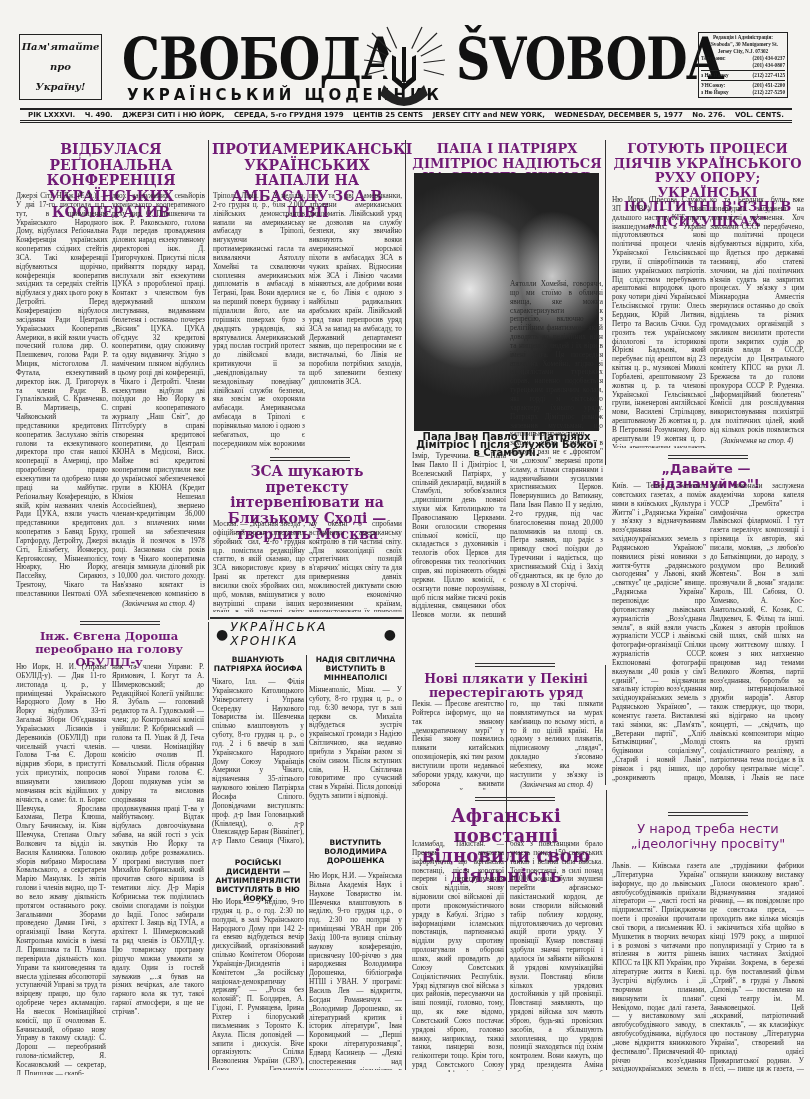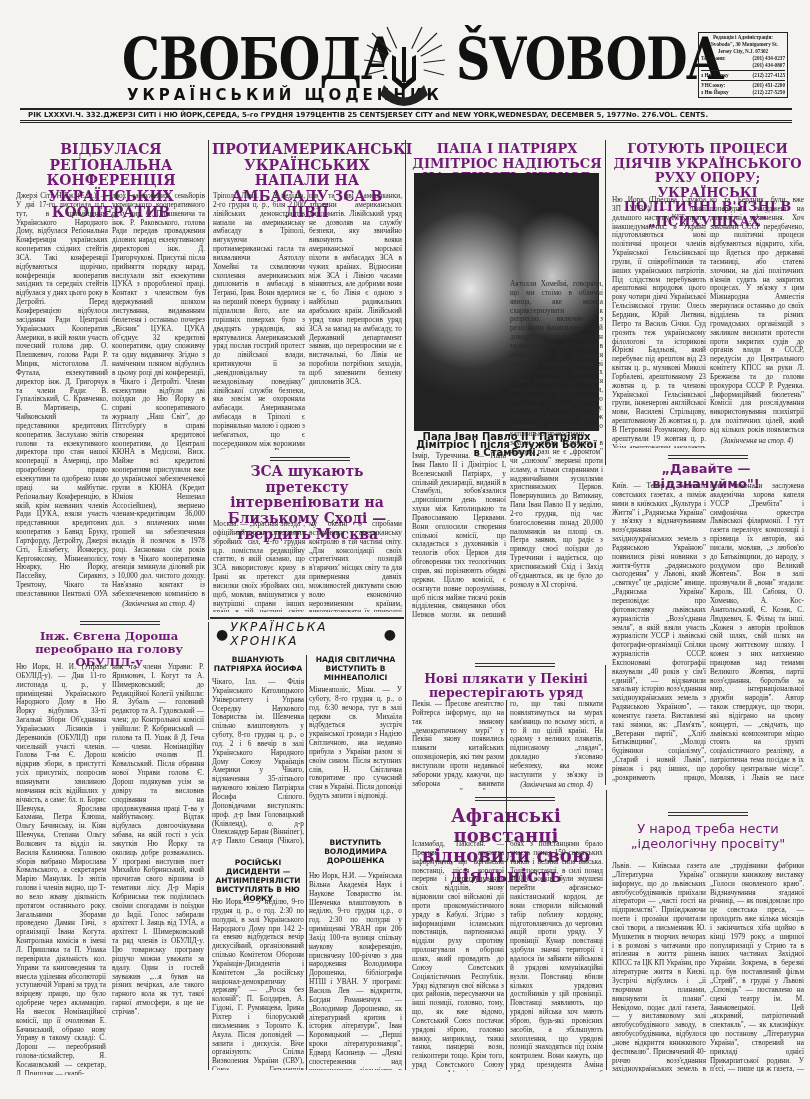--- a/index.html
+++ b/index.html
@@ -14,21 +14,21 @@
   .subtitle-uk { position: absolute; left: 127px; top: 86px; font-family: "DejaVu Sans", sans-serif; font-weight: bold; font-size: 15px; letter-spacing: 4px; color: #111; }
   .emblem { position: absolute; left: 362px; top: 25px; width: 85px; height: 86px; }
   .title-en { position: absolute; left: 456px; top: 25px; font-family: "DejaVu Serif", serif; font-weight: bold; font-size: 58px;
     letter-spacing: -1px; transform: scaleX(0.82); transform-origin: left top; color: #111; }
   .subtitle-en { position: absolute; left: 463px; top: 86px; font-family: "DejaVu Sans", sans-serif; font-weight: bold; font-style: italic; font-size: 15px; letter-spacing: 9px; color: #111; }
   .contact-box { position: absolute; left: 698px; top: 32px; width: 90px; height: 66px; border: 1px solid #222; font-size: 5.2px; line-height: 7px; padding: 1px 2px; }
   .contact-box .hd { text-align: center; font-weight: bold; }
   .contact-box .row { display: flex; justify-content: space-between; font-weight: bold; }
   .contact-box hr { border: 0; border-top: 1px solid #222; margin: 1px 0; }
   .dateline { position: absolute; left: 20px; top: 108px; width: 772px; height: 15px; border-top: 2px solid #222; border-bottom: 3px double #222;
-    display: flex; align-items: center; font-family: "DejaVu Sans", sans-serif; font-weight: bold; font-size: 7px; padding: 0 8px; }
+    display: flex; justify-content: space-between; align-items: center; font-family: "DejaVu Sans", sans-serif; font-weight: bold; font-size: 7px; padding: 0 8px; }
 
   .col-rule { position: absolute; width: 1px; background: #333; }
   .hrule { position: absolute; height: 1px; background: #333; }
   .dbl-rule { position: absolute; height: 4px; border-top: 1px solid #333; border-bottom: 1px solid #333; }
 
   .headline { position: absolute; font-family: "DejaVu Serif", serif; font-weight: bold; text-align: center; line-height: 1.12; color: #701a75; }
   .body-text { position: absolute; font-size: 7.3px; line-height: 8.85px; text-align: justify; color: #2a2a2a; overflow: hidden; }
   .cont-note { font-style: italic; display: block; text-align: center; }
 
   .photo { position: absolute; left: 414px; top: 173px; width: 185px; height: 258px;
@@ -40,20 +40,25 @@
   .chronicle { position: absolute; left: 25px; top: 622px; width: 374px; height: 24px; font-family: "DejaVu Sans", sans-serif;
     font-style: italic; font-size: 16px; letter-spacing: 2px; display: flex; align-items: center; justify-content: space-between; padding: 0 6px; }
   .bullet { font-style: normal; font-size: 14px; }
   .subhead { position: absolute; font-family: "DejaVu Sans", sans-serif; font-weight: bold; font-size: 7.5px; text-align: center; line-height: 9px; }
   .bottom-noise { position: absolute; left: 0; top: 1075px; width: 810px; height: 24px; background: #f4f3f0; }
 </style>
 </head>
 <body>
 
 <div class="masthead">
+  <div class="reminder-box">
+    <div>Пам'ятайте</div>
+    <div>про</div>
+    <div>Україну!</div>
+  </div>
   <div class="title-uk">СВОБОДА</div>
   <div class="subtitle-uk">УКРАЇНСЬКИЙ ЩОДЕННИК</div>
   <div class="emblem">
     <svg width="85" height="86" viewBox="0 0 85 86">
       <g stroke="#222" stroke-width="1.2">
         <line x1="42" y1="40" x2="5" y2="20"></line>
           <line x1="42" y1="40" x2="2" y2="35"></line>
           <line x1="42" y1="40" x2="3" y2="50"></line>
         <line x1="42" y1="40" x2="10" y2="8"></line>
           <line x1="42" y1="40" x2="80" y2="20"></line>
@@ -91,21 +96,21 @@
         <span>УНСоюзу:</span>
         <span>(201) 451-2200</span>
       </div>
     <div class="row">
         <span>з Ню Йорку</span>
         <span>(212) 227-5250</span>
       </div>
   </div>
   <div class="dateline">
     <span>РІК LXXXVI.</span>
-    <span>Ч. 332.</span>
+    <span>Ч. 490.</span>
     <span>ДЖЕРЗІ СИТІ і НЮ ЙОРК,</span>
     <span>СЕРЕДА, 5-го ГРУДНЯ 1979</span>
     <span>ЦЕНТІВ 25 CENTS</span>
     <span>JERSEY CITY and NEW YORK,</span>
     <span>WEDNESDAY, DECEMBER 5, 1977</span>
     <span>No. 276.</span>
     <span>VOL. CENTS.</span>
   </div>
 </div>
 

